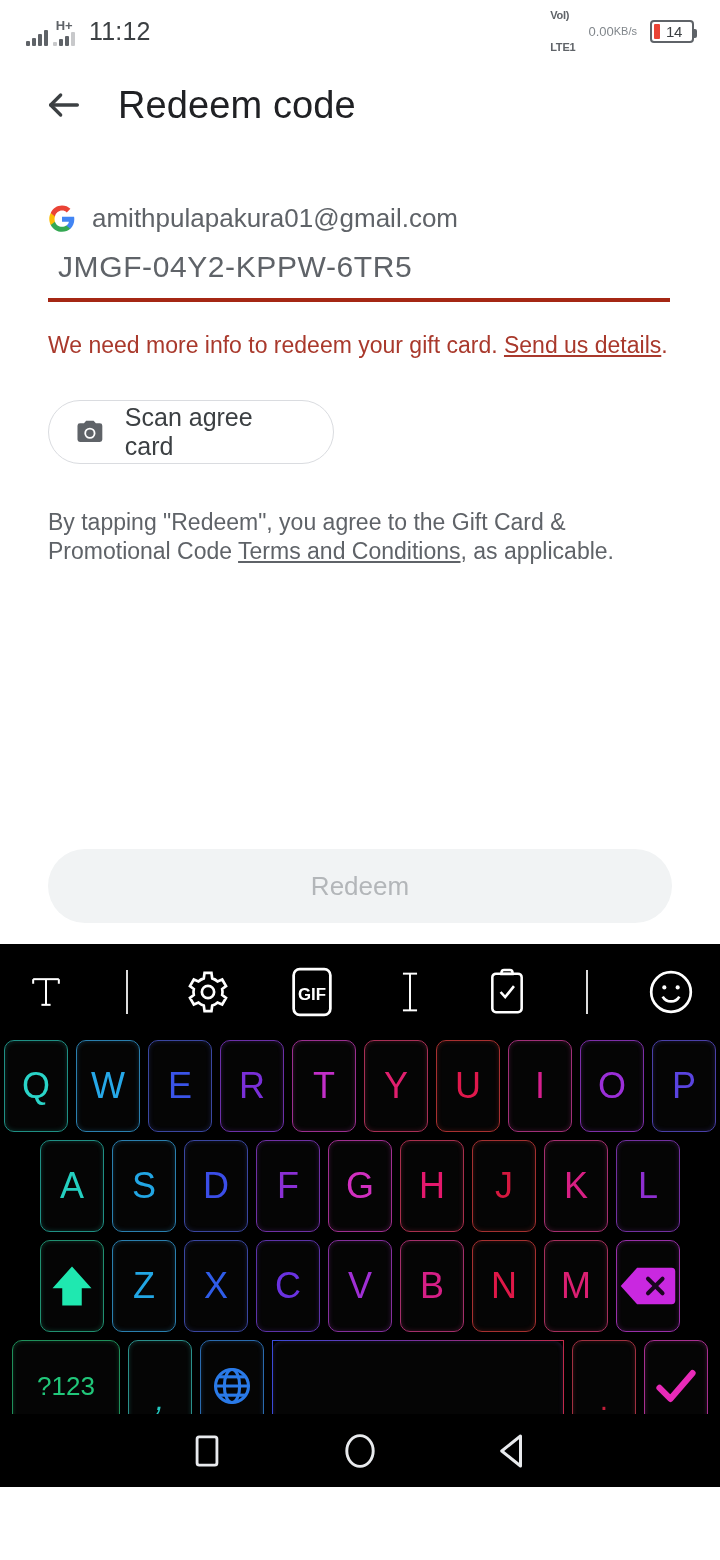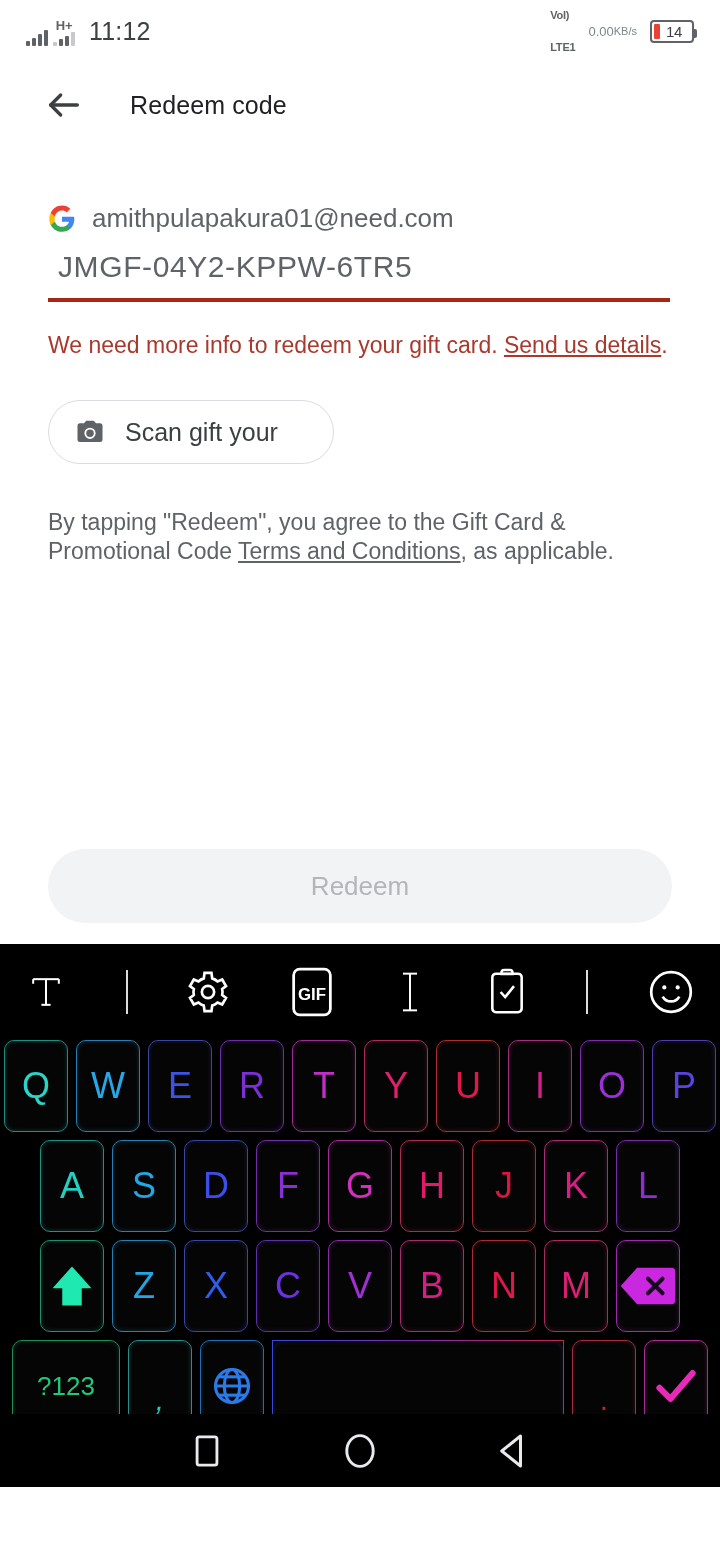--- a/index.html
+++ b/index.html
@@ -47,21 +47,21 @@
   .battery:after{
     content:""; position:absolute; right:-5px; top:7px;
     width:3px; height:9px; background:#5f6368; border-radius:0 2px 2px 0;
   }
   .bat-fill{ width:6px; height:15px; background:#ea4335; border-radius:1px;}
   .bat-num{ font-size:15px; color:#3c4043; margin-left:6px; letter-spacing:-.3px;}
 
   
   .appbar{ height:86px; display:flex; align-items:center; padding:0 40px; }
   .back-btn{ width:48px; height:48px; display:flex; align-items:center; justify-content:center; cursor:pointer;}
-  .title{ font-size:25px; color:#202124; font-weight:500; margin-left:42px; letter-spacing:.1px;}
+  .title{ font-size:38px; color:#202124; font-weight:500; margin-left:30px; letter-spacing:.1px;}
 
   
   .content{ padding:0 48px; }
   .account-row{ display:flex; align-items:center; margin-top:55px; gap:16px;}
   .g-logo{ width:28px; height:28px; flex:none;}
   .account-email{ font-size:26px; color:#5f6368; letter-spacing:0;}
 
   .code-field{ margin-top:16px; padding-left:10px;}
   .code-value{ font-size:30px; color:#5f6368; letter-spacing:.6px; font-family:"Liberation Sans", sans-serif;}
   .code-underline{ height:4px; background:#a52714; margin-top:14px; margin-left:-10px; width:622px;}
@@ -185,38 +185,38 @@
 
 <div class="content">
 
   <div class="account-row">
     <svg class="g-logo" viewBox="0 0 48 48">
       <path fill="#4285F4" d="M45.1 24.5c0-1.6-.1-3.1-.4-4.5H24v8.5h11.8c-.5 2.7-2 5-4.3 6.6v5.5h7c4.1-3.8 6.6-9.4 6.6-16.1z"></path>
       <path fill="#34A853" d="M24 46c5.8 0 10.7-1.9 14.3-5.2l-7-5.5c-1.9 1.3-4.4 2.1-7.3 2.1-5.6 0-10.4-3.8-12.1-8.9H4.7v5.6C8.3 41.3 15.6 46 24 46z"></path>
       <path fill="#FBBC05" d="M11.9 28.5c-.4-1.3-.7-2.7-.7-4.5s.3-3.2.7-4.5v-5.6H4.7C3.1 17.1 2.2 20.4 2.2 24s.9 6.9 2.5 10.1l7.2-5.6z"></path>
       <path fill="#EA4335" d="M24 9.6c3.2 0 6 1.1 8.2 3.2l6.2-6.2C34.7 3.1 29.8 1 24 1 15.6 1 8.3 5.7 4.7 13.9l7.2 5.6C13.6 13.4 18.4 9.6 24 9.6z"></path>
     </svg>
-    <div class="account-email">amithpulapakura01@need.com</div>
+    <div class="account-email">amithpulapakura01@gmail.com</div>
   </div>
 
   <div class="code-field">
     <div class="code-value">JMGF-04Y2-KPPW-6TR5</div>
     <div class="code-underline"></div>
   </div>
 
   <div class="error-text">
     <span>We need more info to redeem your gift card. </span><a>Send us details</a><span>.</span>
   </div>
 
   <div class="scan-btn">
     <svg width="30" height="30" viewBox="0 0 24 24">
       <path fill="#5f6368" d="M9 3L7.2 5H4a2 2 0 00-2 2v11a2 2 0 002 2h16a2 2 0 002-2V7a2 2 0 00-2-2h-3.2L15 3H9zm3 5.5A4.5 4.5 0 1112 17.5a4.5 4.5 0 010-9z"></path>
       <circle cx="12" cy="13" r="3" fill="#5f6368"></circle>
     </svg>
-    <div class="scan-label">Scan gift your</div>
+    <div class="scan-label">Scan agree card</div>
   </div>
 
   <div class="terms">
     <span>By tapping "Redeem", you agree to the Gift Card &amp; Promotional Code </span><a>Terms and Conditions</a><span>, as applicable.</span>
   </div>
 </div>
 
 <div class="redeem-btn">Redeem</div>
 
 <div class="keyboard">

